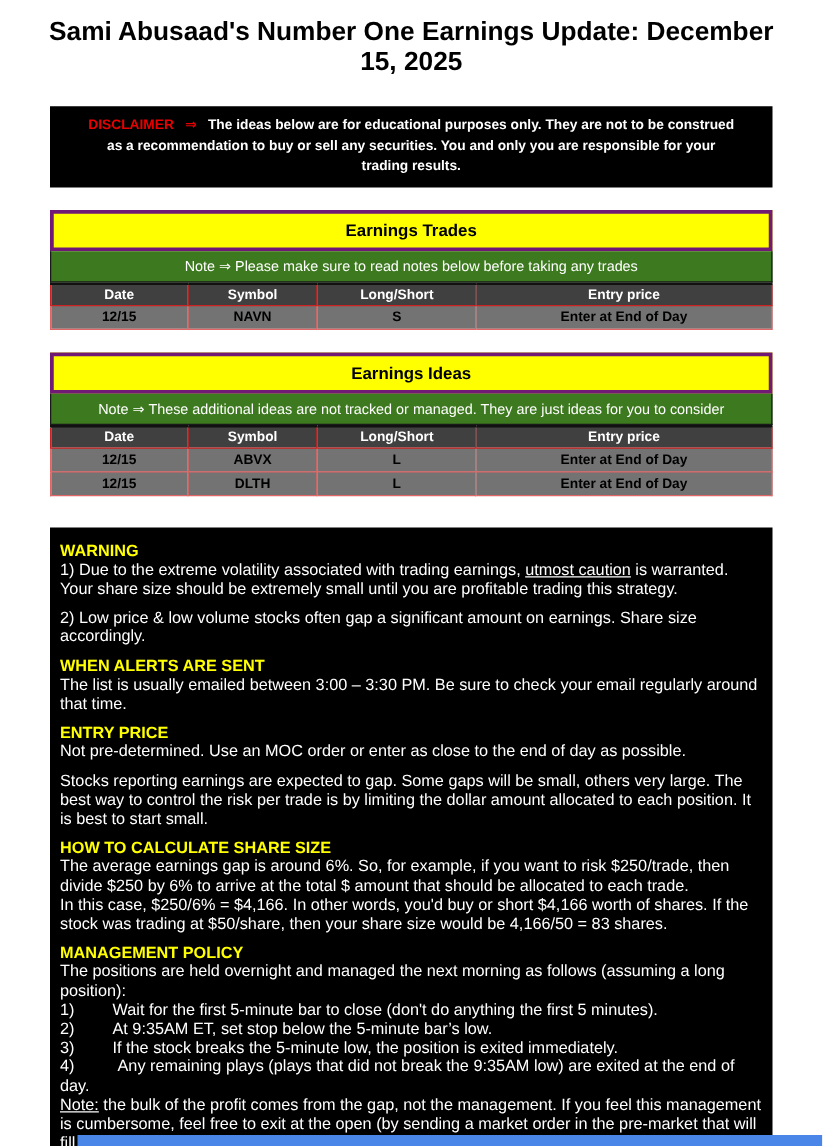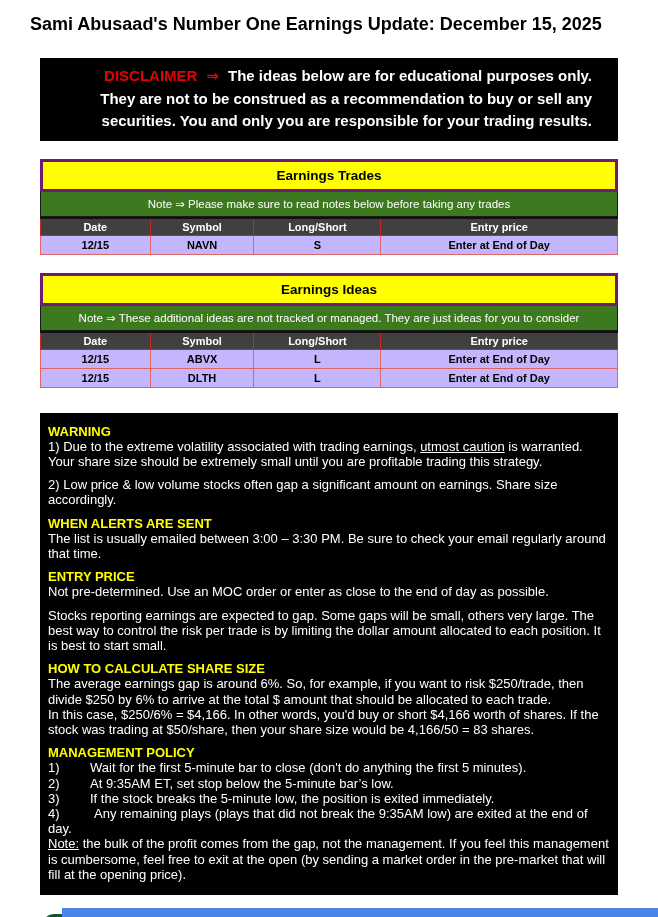--- a/index.html
+++ b/index.html
@@ -1,34 +1,34 @@
 <!DOCTYPE html>
 <html><head>
 <meta charset="utf-8">
 <style>
   html,body { margin:0; padding:0; background:#ffffff; }
   body { width:658px; height:917px; font-family:"Liberation Sans","DejaVu Sans",sans-serif; color:#000; }
   .page { position:relative; width:658px; height:917px; overflow:hidden; background:#fff; }
-  .page-title { font-size:18px; font-weight:bold; text-align:left; margin:14px 30px 0; }
+  .page-title { font-size:21px; font-weight:bold; text-align:center; margin:14px 30px 0; }
   .content { margin:0 40px; }
-  .disclaimer-bar { background:#000; color:#fff; font-size:15px; font-weight:bold; text-align:right;
+  .disclaimer-bar { background:#000; color:#fff; font-size:11px; font-weight:bold; text-align:center;
                     padding:7px 26px 8px; margin-top:23px; line-height:1.5; }
   .red-text { color:#e80000; }
   .dis-arrow { margin:0 9px; }
   .intro-bar { margin-top:12px; background:#4a86e8; border:1px solid #555; color:#fff;
                font-size:11.5px; padding:5px 6px 7px; }
   .section { margin-top:18px; }
   .sec-title { background:#ffff00; border:3px solid #701a75; text-align:center; font-weight:bold;
                font-size:13.5px; padding:6px 0; }
   .sec-note { background:#3d7a1f; border:1px solid #1a1a1a; border-top:none; color:#fff;
               text-align:center; font-size:11.5px; padding:5px 0; }
   table.trades { width:100%; border-collapse:collapse; table-layout:fixed; }
   table.trades th { background:#404040; color:#fff; font-size:11px; font-weight:bold;
                     padding:2px 0; border:1px solid #cc2222; border-top:2px solid #111; }
-  table.trades td { background:#c4b5fd; color:#000; font-size:11px; font-weight:bold; text-align:center;
+  table.trades td { background:#737373; color:#000; font-size:11px; font-weight:bold; text-align:center;
                     padding:3px 0; border:1px solid #e06666; }
   .col-date { width:19%; } .col-symbol { width:18%; } .col-ls { width:22%; } .col-entry { width:41%; }
   .notes-box { margin-top:25px; background:#000; color:#fff; font-size:13px; line-height:1.17;
                padding:11px 8px 13px; }
   .notes-box p { margin:0; }
   .hd { color:#ffff00; font-weight:bold; }
   .gap { height:8px; }
   .u { text-decoration:underline; }
   .num { display:inline-block; width:42px; }
   .num4 { display:inline-block; width:46px; }
@@ -125,20 +125,21 @@
       <p class="hd">ENTRY PRICE</p>
       <p>Not pre-determined. Use an MOC order or enter as close to the end of day as possible.</p>
       <div class="gap"></div>
       <p>Stocks reporting earnings are expected to gap. Some gaps  will be small, others very large. The best way to control the risk per trade is by limiting the dollar amount allocated to each position. It is best to start small.</p>
       <div class="gap"></div>
       <p class="hd">HOW TO CALCULATE SHARE SIZE</p>
       <p>The average earnings gap is around 6%. So, for example, if you want to risk $250/trade, then divide $250 by 6% to arrive at the total $ amount that should be allocated to each trade.</p>
       <p>In this case, $250/6% = $4,166. In other words, you'd buy or short $4,166 worth of shares. If the stock was trading at $50/share, then your share size would be 4,166/50 = 83 shares.</p>
       <div class="gap"></div>
       <p class="hd">MANAGEMENT POLICY</p>
+      <p>The positions are held overnight and managed the next morning as follows (assuming a long position):</p>
       <p><span class="num">1)</span><span>Wait for the first 5-minute bar to close (don't do anything the first 5 minutes).</span></p>
       <p><span class="num">2)</span><span>At 9:35AM ET, set stop below the 5-minute bar’s low.</span></p>
       <p><span class="num">3)</span><span>If the stock breaks the 5-minute low, the position is exited immediately.</span></p>
       <p><span class="num4">4)</span><span>Any remaining plays (plays that did not break the 9:35AM low) are exited at the end of day.</span></p>
       <p><span class="u">Note:</span><span> the bulk of the profit comes from the gap, not the management.  If you feel this management is cumbersome, feel free to exit at the open (by sending a market order in the pre-market that will fill at the opening price).</span></p>
     </div>
 
     <button class="disclosures-btn">Disclosures</button>
 
   </div>

